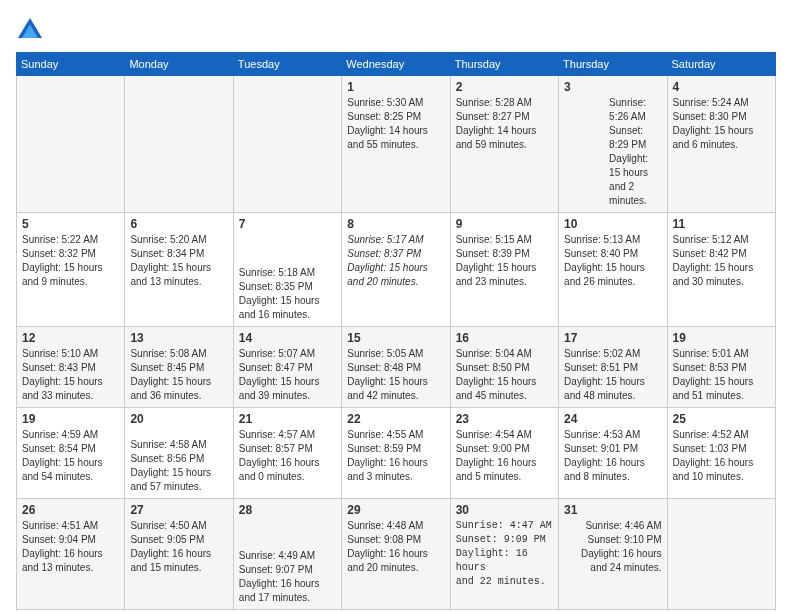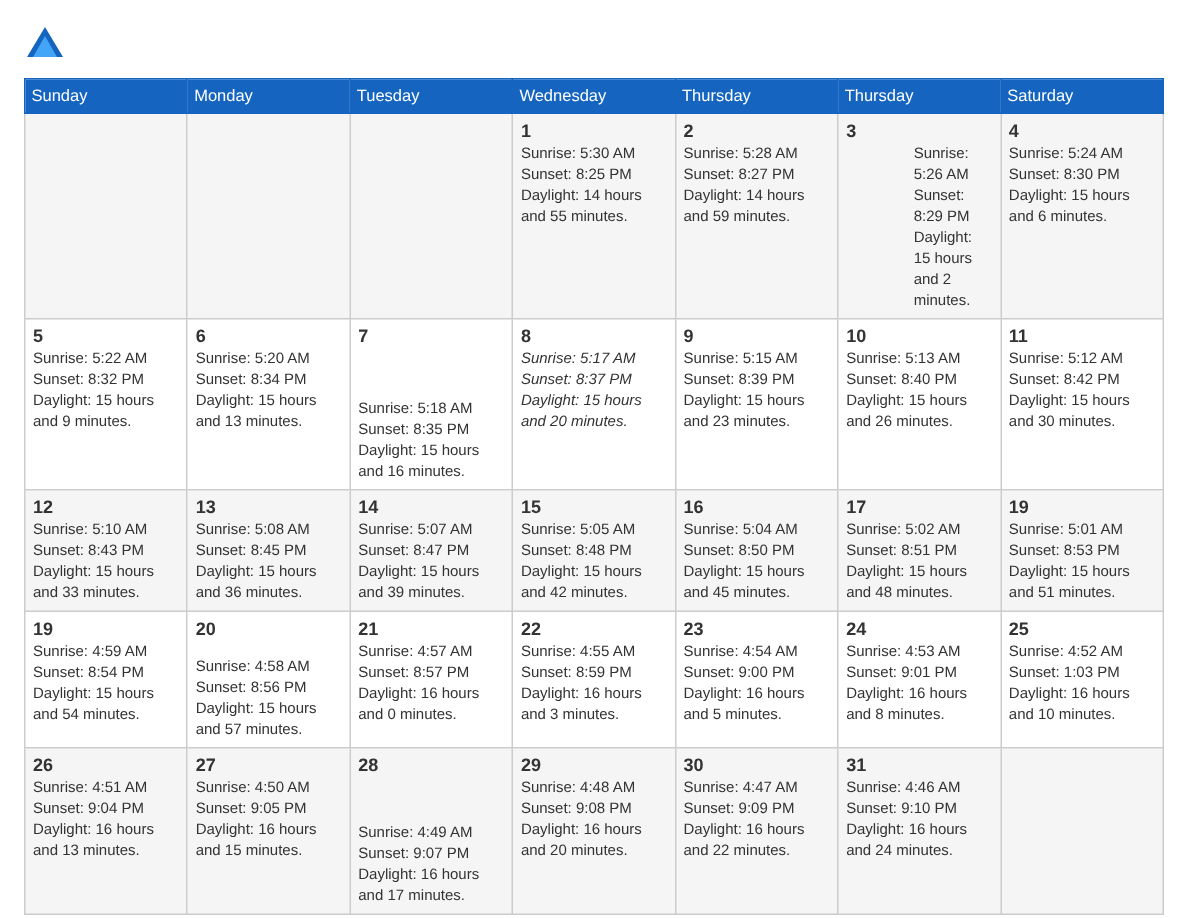--- a/index.html
+++ b/index.html
@@ -333,28 +333,28 @@
         </td>
         <td>
           <span class="day-num">29</span>
           <div class="day-info" style="white-space: pre-line;">Sunrise: 4:48 AM
 Sunset: 9:08 PM
 Daylight: 16 hours
 and 20 minutes.</div>
         </td>
         <td>
           <span class="day-num">30</span>
-          <div class="day-info" style="white-space: pre-line;">Sunrise: 4:47 AM
+          <div class="day-info" style="white-space: pre-line; font-family: Liberation Mono, monospace;">Sunrise: 4:47 AM
 Sunset: 9:09 PM
 Daylight: 16 hours
 and 22 minutes.</div>
         </td>
         <td>
           <span class="day-num">31</span>
-          <div class="day-info" style="white-space: pre-line;">Sunrise: 4:46 AM
+          <div class="day-info" style="white-space: pre-line; text-align: right;">Sunrise: 4:46 AM
 Sunset: 9:10 PM
 Daylight: 16 hours
 and 24 minutes.</div>
         </td>
         <td class="empty-cell"></td>
       </tr>
     </tbody>
 </table>
 
 </body></html>

